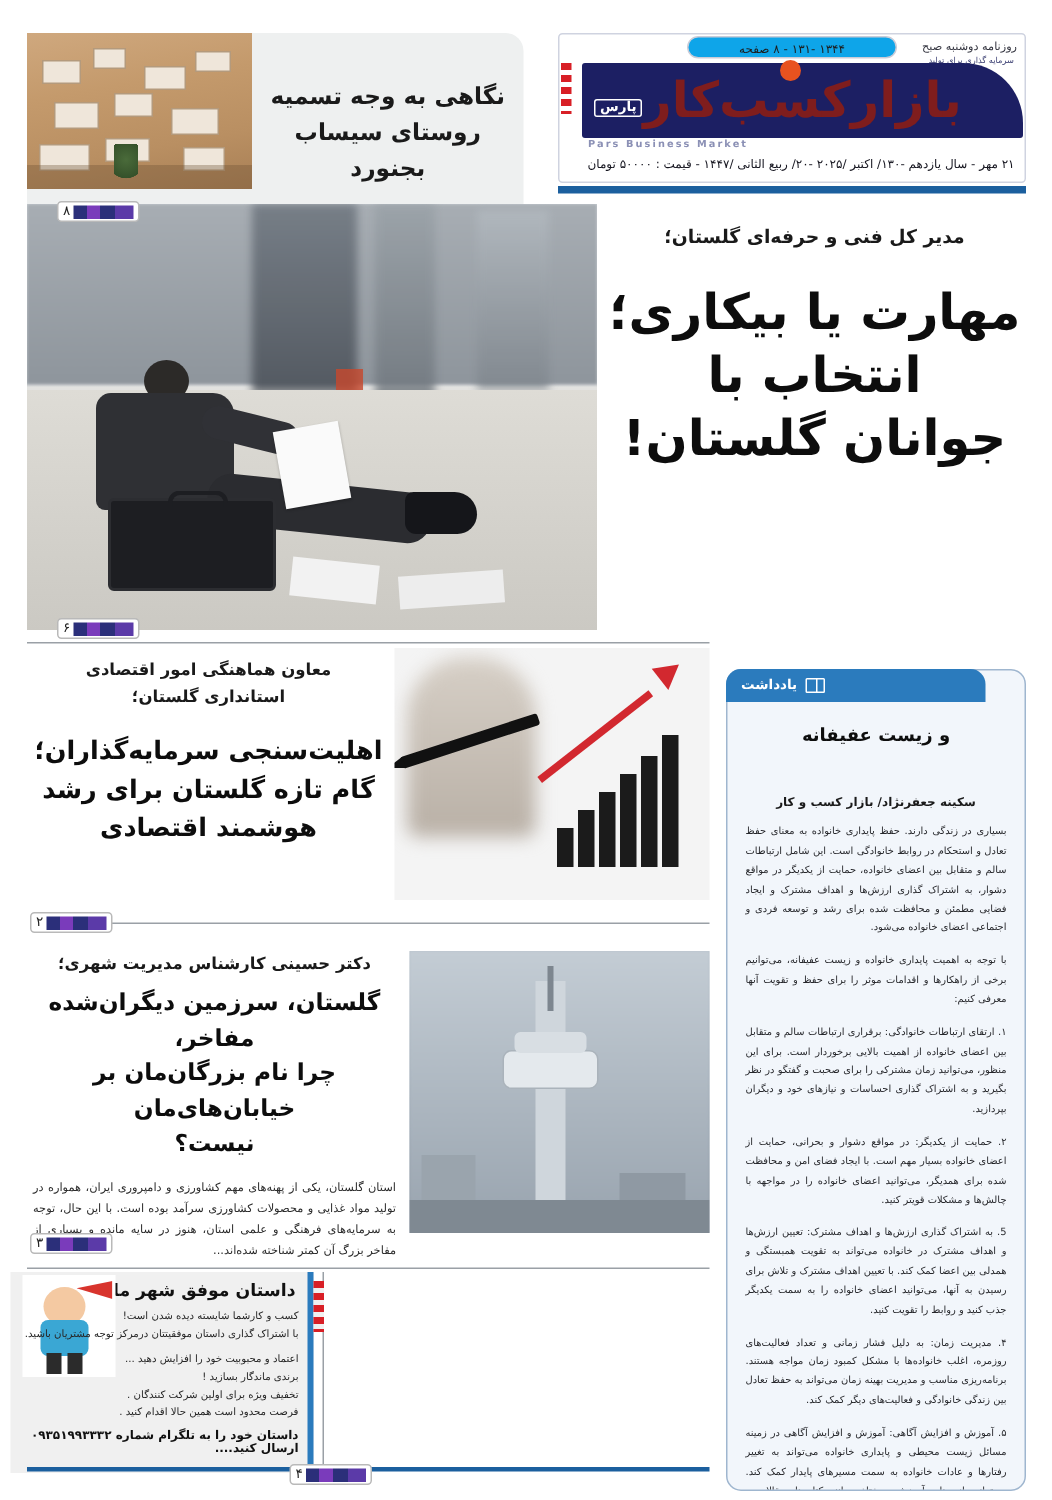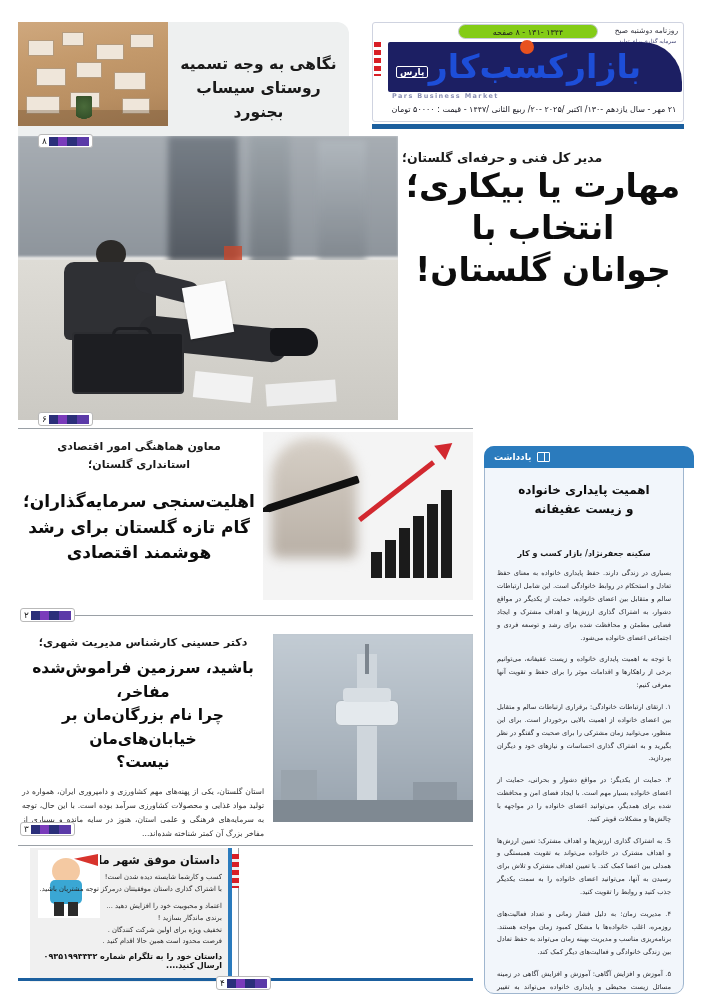--- a/index.html
+++ b/index.html
@@ -27,33 +27,33 @@
   .pagebadge { position:absolute; display:flex; align-items:center; gap:2px;
                background:#fff; border:1px solid #b9b9b9; border-radius:3px; padding:0 3px;
                height:14px; font-size:9px; color:#222; z-index:6; }
   .pagebadge .tagimg { display:inline-block; width:40px; height:9px;
                background:linear-gradient(90deg,#2b2f7a 0 22%, #7a3bbb 22% 45%, #2b2f7a 45% 70%, #5b3aa8 70% 100%); }
 
   .masthead { position:absolute; left:372px; top:22px; width:312px; height:100px; }
   .mh-white { position:absolute; inset:0; background:#ffffff; border:1px solid #cfd3e0; border-radius:3px; }
   .mh-navy { position:absolute; left:16px; right:2px; top:20px; height:50px; background:#1c1f63;
              border-radius:2px 40px 2px 2px; }
-  .mh-logo { position:absolute; left:20px; right:6px; top:24px; height:42px; color:#1d4ed8;
+  .mh-logo { position:absolute; left:20px; right:6px; top:24px; height:42px; color:#7f1d1d;
              font-size:33px; font-weight:bold; letter-spacing:-1px; text-align:center;
              line-height:42px; white-space:nowrap; overflow:hidden; }
   .mh-dot { position:absolute; top:18px; left:148px; width:14px; height:14px; border-radius:50%;
             background:#e8521f; z-index:3; }
   .mh-pars { position:absolute; top:44px; left:24px; font-size:9px; color:#fff; font-weight:bold;
              border:1px solid #fff; border-radius:2px; padding:0 3px; z-index:3; }
   .mh-strip { position:absolute; left:16px; right:2px; top:70px; height:9px;
               font-size:6.5px; color:#8b90b5; letter-spacing:1.4px; direction:ltr; text-align:left;
               padding-left:4px; font-weight:bold; }
   .mh-pubtype { position:absolute; right:6px; top:4px; font-size:7.5px; color:#33343f; }
   .mh-issue { position:absolute; left:86px; top:2px; width:140px; height:15px;
-              background:#84cc16; border:1px solid #c9ccd8; border-radius:8px;
+              background:#0ea5e9; border:1px solid #c9ccd8; border-radius:8px;
               font-size:8px; color:#1d1d1d; text-align:center; line-height:15px; }
   .mh-meta { position:absolute; left:16px; right:4px; top:80px; height:16px; font-size:8px;
              color:#15151f; text-align:center; line-height:16px; }
   .mh-slogan { position:absolute; right:8px; top:16px; font-size:5.5px; color:#3b3f72; }
   .mh-redbars { position:absolute; left:2px; top:20px; width:7px; height:34px;
                 background:repeating-linear-gradient(#d81f26 0 5px, #fff 5px 8px); }
   .mh-bluebar { position:absolute; left:372px; top:124px; width:312px; height:5px; background:#1b5f9e; }
 
   
   .lead { position:absolute; left:18px; top:136px; width:666px; height:284px; }
@@ -86,21 +86,21 @@
   .lp-paper1 { position:absolute; left:168px; top:148px; width:44px; height:52px; background:#fafafa;
                transform:rotate(-10deg); box-shadow:0 1px 2px rgba(0,0,0,.25); }
   .lp-paper2 { position:absolute; left:176px; top:238px; width:58px; height:26px; background:#f2f2f2;
                transform:rotate(6deg); }
   .lp-paper3 { position:absolute; left:248px; top:246px; width:70px; height:22px; background:#ededed;
                transform:rotate(-4deg); }
   .lp-ticket { position:absolute; left:206px; top:110px; width:18px; height:26px; background:#c8472c; opacity:.8;}
 
   .lead-text { position:absolute; left:384px; top:0; width:282px; height:284px;
                display:flex; flex-direction:column; justify-content:flex-start; padding-top:14px; }
-  .lead-kicker { font-size:12.5px; font-weight:bold; color:#1a1a1a; text-align:left; }
+  .lead-kicker { font-size:12.5px; font-weight:bold; color:#1a1a1a; text-align:center; margin-bottom:22px; }
   .lead-title { font-size:33px; font-weight:bold; color:#0d0d0d; line-height:1.28; text-align:center; }
 
   
   .mid-left { position:absolute; left:18px; top:432px; width:455px; height:412px; }
 
   .art2 { position:absolute; left:0; top:0; width:455px; height:192px; }
   .art2-photo { position:absolute; right:0; top:0; width:210px; height:168px; overflow:hidden;
                 background:#f4f4f4; }
   .a2-blurperson { position:absolute; left:8px; top:6px; width:86px; height:120px; border-radius:40px 40px 8px 8px;
                    background:linear-gradient(180deg,#d6cfc6,#b9b0a6); filter:blur(6px); }
@@ -135,33 +135,33 @@
   .a3-ground { position:absolute; left:0; bottom:0; width:200px; height:22px; background:#7f8992; }
   .a3-text { position:absolute; left:0; top:0; width:250px; text-align:center; padding-top:2px; }
   .a3-kicker { font-size:11px; font-weight:bold; color:#1a1a1a; margin-bottom:8px; }
   .a3-title { font-size:15.5px; font-weight:bold; line-height:1.52; color:#0d0d0d; }
   .a3-body { margin-top:10px; font-size:7.6px; line-height:1.85; color:#2b2b2b; text-align:justify;
              padding:0 4px; }
 
   
   .sidebar { position:absolute; left:484px; top:446px; width:200px; height:548px;
              background:#f2f6fb; border:1px solid #9fb6cf; border-radius:10px; }
-  .sb-head { position:absolute; left:-1px; top:-1px; width:210px; height:22px;
+  .sb-head { position:absolute; left:-1px; top:-1px; width:173px; height:22px;
              background:#2b7bbd; border-radius:10px 10px 0 0; display:flex; flex-direction:row-reverse;
              align-items:center; gap:6px; padding:0 10px; }
   .sb-head .lbl { font-size:9px; color:#fff; font-weight:bold; }
   .sb-head .bookicon { width:13px; height:10px; border:1.4px solid #fff; border-radius:1px; position:relative; }
   .sb-head .bookicon:after{ content:""; position:absolute; left:50%; top:-1px; width:1.4px; height:10px; background:#fff; }
   .sb-body { position:absolute; left:0; right:0; top:22px; bottom:0; padding:12px 12px 8px; overflow:hidden; }
   .sb-title { font-size:12px; font-weight:bold; text-align:center; line-height:1.6; color:#0d0d0d; }
   .sb-author { margin-top:30px; font-size:8px; font-weight:bold; text-align:center; color:#1a1a1a; }
   .sb-p { margin-top:9px; font-size:6.6px; line-height:1.95; text-align:justify; color:#26272b; }
 
   
-  .bot { position:absolute; left:30px; top:848px; width:455px; height:146px; }
+  .bot { position:absolute; left:7px; top:848px; width:455px; height:146px; }
   .bot-box { position:absolute; left:0; top:0; width:202px; height:134px;
              background:#f0f0f0; border-right:4px solid #2b7bbd; }
   .bb-title { position:absolute; right:8px; top:5px; font-size:11.5px; font-weight:bold; color:#111; }
   .bb-img { position:absolute; left:8px; top:2px; width:62px; height:68px; background:#fff; }
   .bb-hero { position:absolute; left:14px; top:8px; width:28px; height:26px; border-radius:50%; background:#f4c9a2; }
   .bb-hero2 { position:absolute; left:12px; top:30px; width:32px; height:24px; background:#3aa7d4; border-radius:5px; }
   .bb-hero3 { position:absolute; left:16px; top:52px; width:10px; height:14px; background:#2b2b2b; }
   .bb-hero4 { position:absolute; left:30px; top:52px; width:10px; height:14px; background:#2b2b2b; }
   .bb-cone { position:absolute; left:36px; top:4px; width:24px; height:12px; background:#d8342d;
              clip-path:polygon(0 40%,100% 0,100% 100%); }
@@ -301,42 +301,41 @@
           <div class="a3-bld2"></div>
         <div class="a3-tower"></div>
           <div class="a3-pod"></div>
           <div class="a3-pod2"></div>
         <div class="a3-mast"></div>
           <div class="a3-ground"></div>
       </div>
       <div class="a3-text">
         <div class="a3-kicker">دکتر حسینی کارشناس مدیریت شهری؛</div>
         <div class="a3-title">
-          <div>باشید، سرزمین فراموش‌شده مفاخر،</div>
+          <div>گلستان، سرزمین دیگران‌شده مفاخر،</div>
           <div>چرا نام بزرگان‌مان بر خیابان‌های‌مان</div>
           <div>نیست؟</div>
         </div>
         <div class="a3-body">استان گلستان، یکی از پهنه‌های مهم کشاورزی و دامپروری ایران، همواره در تولید مواد غذایی و محصولات کشاورزی سرآمد بوده است. با این حال، توجه به سرمایه‌های فرهنگی و علمی استان، هنوز در سایه مانده و بسیاری از مفاخر بزرگ آن کمتر شناخته شده‌اند...</div>
       </div>
       <div class="pagebadge" style="left:2px;top:188px;">
         <span class="tagimg"></span>
         <span>۳</span>
       </div>
     </div>
   </div>
   <div class="mid-divider"></div>
 
   <div class="sidebar">
     <div class="sb-head">
       <span class="lbl">یادداشت</span>
       <span class="bookicon"></span>
     </div>
     <div class="sb-body">
       <div class="sb-title">
-        <div>اهمیت پایداری خانواده</div>
         <div>و زیست عفیفانه</div>
       </div>
       <div class="sb-author">سکینه جعفرنژاد/ بازار کسب و کار</div>
       <div class="sb-p">بسیاری در زندگی دارند. حفظ پایداری خانواده به معنای حفظ تعادل و استحکام در روابط خانوادگی است. این شامل ارتباطات سالم و متقابل بین اعضای خانواده، حمایت از یکدیگر در مواقع دشوار، به اشتراک گذاری ارزش‌ها و اهداف مشترک و ایجاد فضایی مطمئن و محافظت شده برای رشد و توسعه فردی و اجتماعی اعضای خانواده می‌شود.</div>
       <div class="sb-p">با توجه به اهمیت پایداری خانواده و زیست عفیفانه، می‌توانیم برخی از راهکارها و اقدامات موثر را برای حفظ و تقویت آنها معرفی کنیم:</div>
       <div class="sb-p">۱. ارتقای ارتباطات خانوادگی: برقراری ارتباطات سالم و متقابل بین اعضای خانواده از اهمیت بالایی برخوردار است. برای این منظور، می‌توانید زمان مشترکی را برای صحبت و گفتگو در نظر بگیرید و به اشتراک گذاری احساسات و نیازهای خود و دیگران بپردازید.</div>
       <div class="sb-p">۲. حمایت از یکدیگر: در مواقع دشوار و بحرانی، حمایت از اعضای خانواده بسیار مهم است. با ایجاد فضای امن و محافظت شده برای همدیگر، می‌توانید اعضای خانواده را در مواجهه با چالش‌ها و مشکلات قویتر کنید.</div>
       <div class="sb-p">5. به اشتراک گذاری ارزش‌ها و اهداف مشترک: تعیین ارزش‌ها و اهداف مشترک در خانواده می‌تواند به تقویت همبستگی و همدلی بین اعضا کمک کند. با تعیین اهداف مشترک و تلاش برای رسیدن به آنها، می‌توانید اعضای خانواده را به سمت یکدیگر جذب کنید و روابط را تقویت کنید.</div>
       <div class="sb-p">۴. مدیریت زمان: به دلیل فشار زمانی و تعداد فعالیت‌های روزمره، اغلب خانواده‌ها با مشکل کمبود زمان مواجه هستند. برنامه‌ریزی مناسب و مدیریت بهینه زمان می‌تواند به حفظ تعادل بین زندگی خانوادگی و فعالیت‌های دیگر کمک کند.</div>
       <div class="sb-p">۵. آموزش و افزایش آگاهی: آموزش و افزایش آگاهی در زمینه مسائل زیست محیطی و پایداری خانواده می‌تواند به تغییر رفتارها و عادات خانواده به سمت مسیرهای پایدار کمک کند. می‌توانید از منابع آموزشی مختلف مانند کتاب‌ها، مقالات و فیلم‌ها استفاده کنید.</div>

